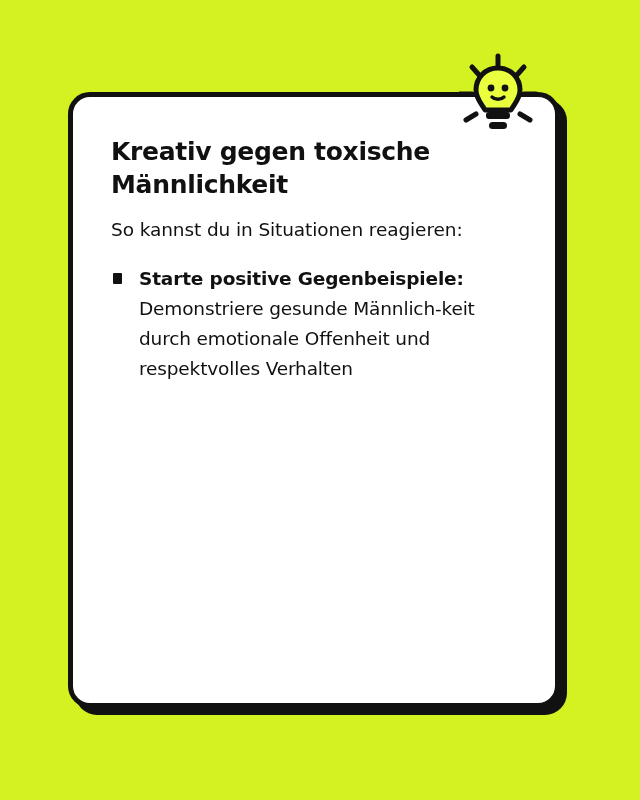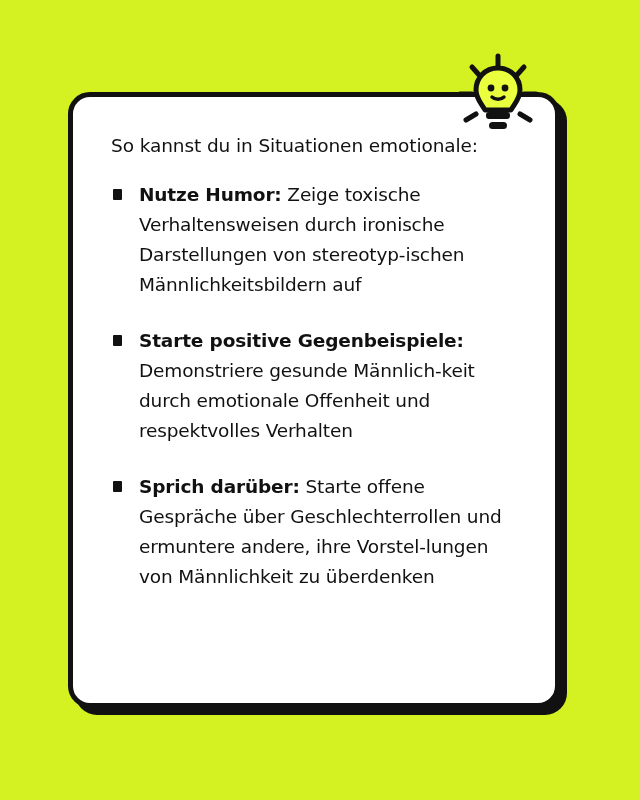--- a/index.html
+++ b/index.html
@@ -86,34 +86,27 @@
     height: 92px;
   }
 </style>
 </head>
 <body>
 
 <div class="stage">
 
   <div class="card">
     <div class="card-inner">
-      <p class="subtitle">So kannst du in Situationen emotionale:</p>
+      <h1 class="title">Kreativ gegen toxische Männlichkeit</h1>
+      <p class="subtitle">So kannst du in Situationen reagieren:</p>
 
       <ul class="bullets">
         <li class="bullet">
           <span class="marker"></span>
-          <span class="lead">Nutze Humor:</span><span> Zeige toxische Verhaltensweisen durch ironische Darstellungen von stereotyp-ischen Männlichkeitsbildern auf</span>
-        </li>
-        <li class="bullet">
-          <span class="marker"></span>
           <span class="lead">Starte positive Gegenbeispiele:</span><span> Demonstriere gesunde Männlich-keit durch emotionale Offenheit und respektvolles Verhalten</span>
-        </li>
-        <li class="bullet">
-          <span class="marker"></span>
-          <span class="lead">Sprich darüber:</span><span> Starte offene Gespräche über Geschlechterrollen und ermuntere andere, ihre Vorstel-lungen von Männlichkeit zu überdenken</span>
         </li>
       </ul>
     </div>
   </div>
 
   <div class="bulb">
     <svg width="92" height="92" viewBox="0 0 92 92" aria-hidden="true">
       <g stroke="#111111" stroke-width="5" stroke-linecap="round">
         <line x1="46" y1="4" x2="46" y2="16"></line>
         <line x1="20" y1="15" x2="28" y2="24"></line>

